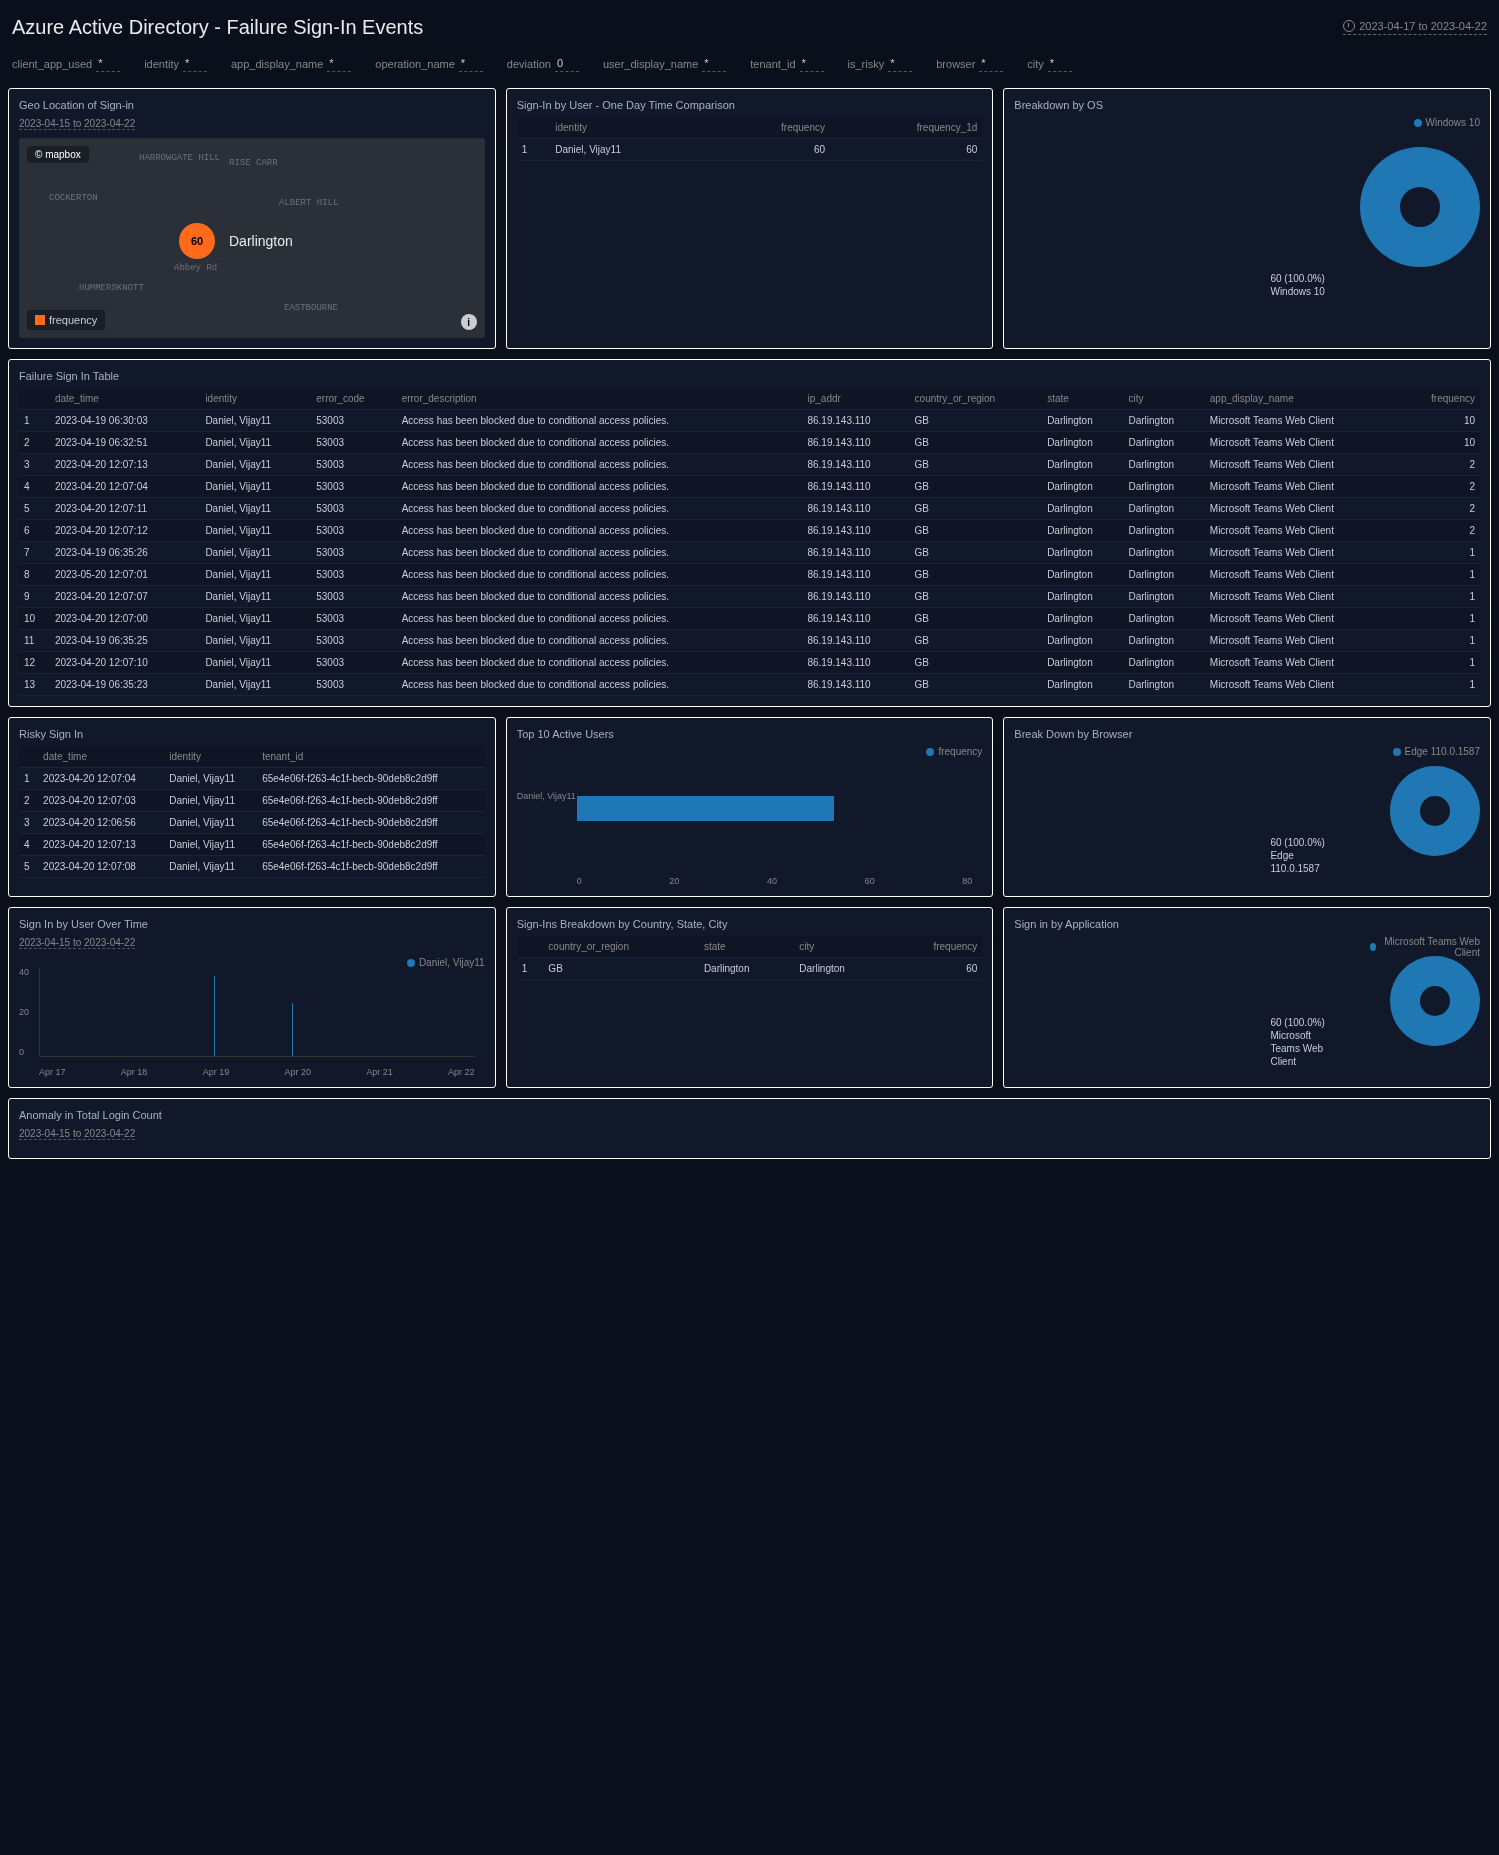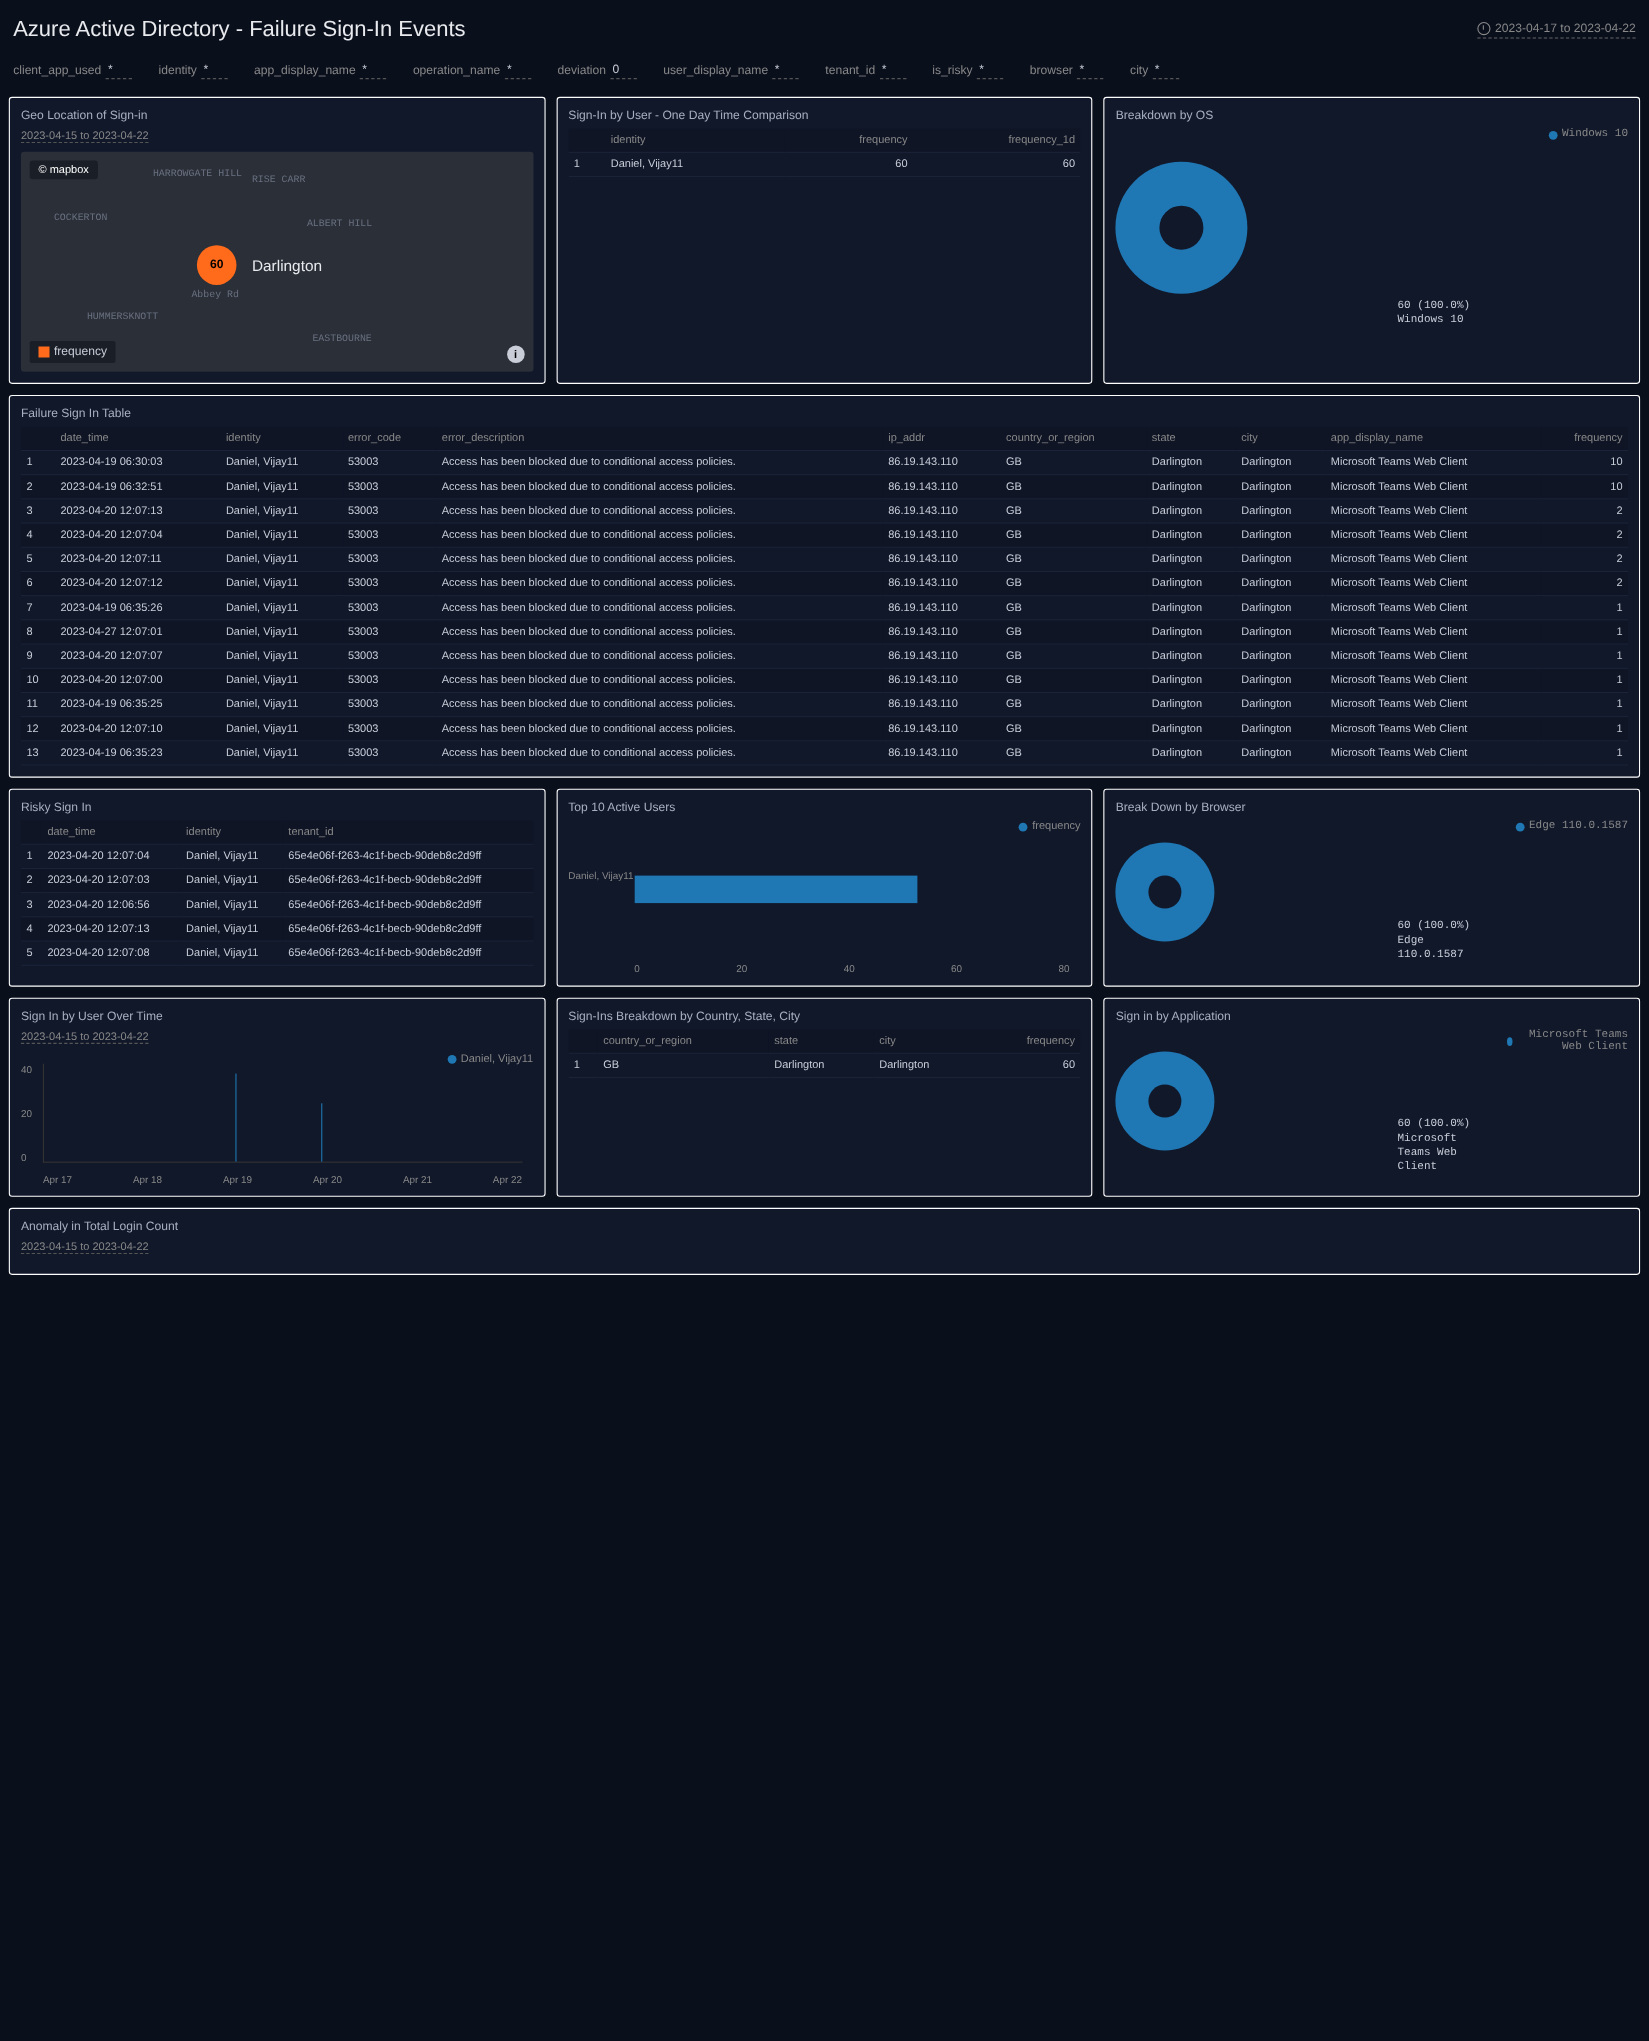--- a/index.html
+++ b/index.html
@@ -27,21 +27,21 @@
 .map-label { position: absolute; top: 95px; left: 210px; color: #e8eaed; font-size: 14px; font-weight: 500; }
 .map-road { position: absolute; color: #6a7080; font-size: 9px; font-family: Liberation Mono, monospace; }
 .map-legend { position: absolute; bottom: 8px; left: 8px; background: #1a1e26; padding: 4px 8px; border-radius: 2px; display: flex; align-items: center; gap: 4px; }
 .leg-sq { width: 10px; height: 10px; background: #ff6b1a; }
 .map-info { position: absolute; bottom: 8px; right: 8px; width: 16px; height: 16px; background: #c8cdd8; border-radius: 50%; color: #000; display: flex; align-items: center; justify-content: center; font-weight: bold; font-size: 10px; }
 table { width: 100%; border-collapse: collapse; font-size: 10px; }
 th { text-align: left; padding: 5px; color: #888; font-weight: normal; border-bottom: 1px solid #1a2338; background: #0f1525; }
 td { padding: 5px; border-bottom: 1px solid #1a2338; color: #c8cdd8; }
 tbody tr:nth-child(even) { background: #0f1525; }
 .num-col { text-align: right; }
-.donut-wrap { display: flex; flex-direction: column; align-items: flex-start; position: relative; height: 220px; font-family: Liberation Mono, monospace; }
+.donut-wrap { display: flex; flex-direction: column; align-items: flex-end; position: relative; height: 220px; }
 .donut { width: 120px; height: 120px; border-radius: 50%; background: #1f77b4; display: flex; align-items: center; justify-content: center; margin-top: 30px; }
 .donut-hole { width: 40px; height: 40px; border-radius: 50%; background: #11182a; }
 .donut-sm { width: 90px; height: 90px; margin-top: 20px; }
 .donut-sm .donut-hole { width: 30px; height: 30px; }
 .donut-label { position: absolute; font-size: 10px; line-height: 1.3; }
 .legend-top { position: absolute; top: 0; right: 0; display: flex; align-items: center; gap: 4px; font-size: 10px; color: #888; }
 .leg-dot { width: 8px; height: 8px; border-radius: 50%; background: #1f77b4; }
 .bar-chart { position: relative; height: 140px; }
 .bar-area { position: absolute; left: 60px; right: 10px; top: 10px; bottom: 25px; }
 .bar { position: absolute; top: 40px; left: 0; width: 65%; height: 25px; background: #1f77b4; }
@@ -277,21 +277,21 @@
             <td>Access has been blocked due to conditional access policies.</td>
             <td>86.19.143.110</td>
             <td>GB</td>
             <td>Darlington</td>
             <td>Darlington</td>
             <td>Microsoft Teams Web Client</td>
             <td class="num-col">1</td>
           </tr>
           <tr>
             <td>8</td>
-            <td>2023-04-27 12:07:01</td>
+            <td>2023-05-20 12:07:01</td>
             <td>Daniel, Vijay11</td>
             <td>53003</td>
             <td>Access has been blocked due to conditional access policies.</td>
             <td>86.19.143.110</td>
             <td>GB</td>
             <td>Darlington</td>
             <td>Darlington</td>
             <td>Microsoft Teams Web Client</td>
             <td class="num-col">1</td>
           </tr>

